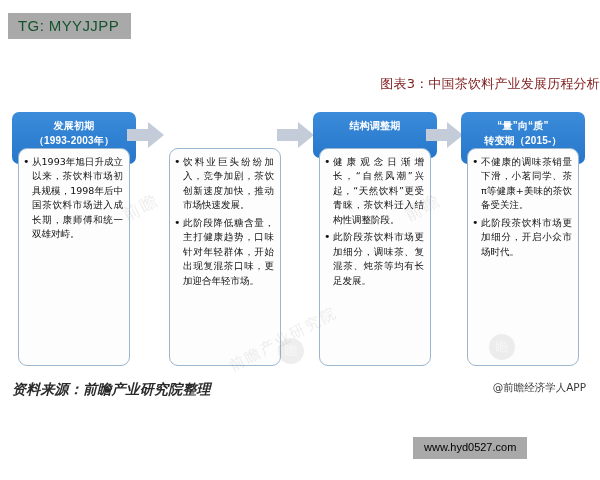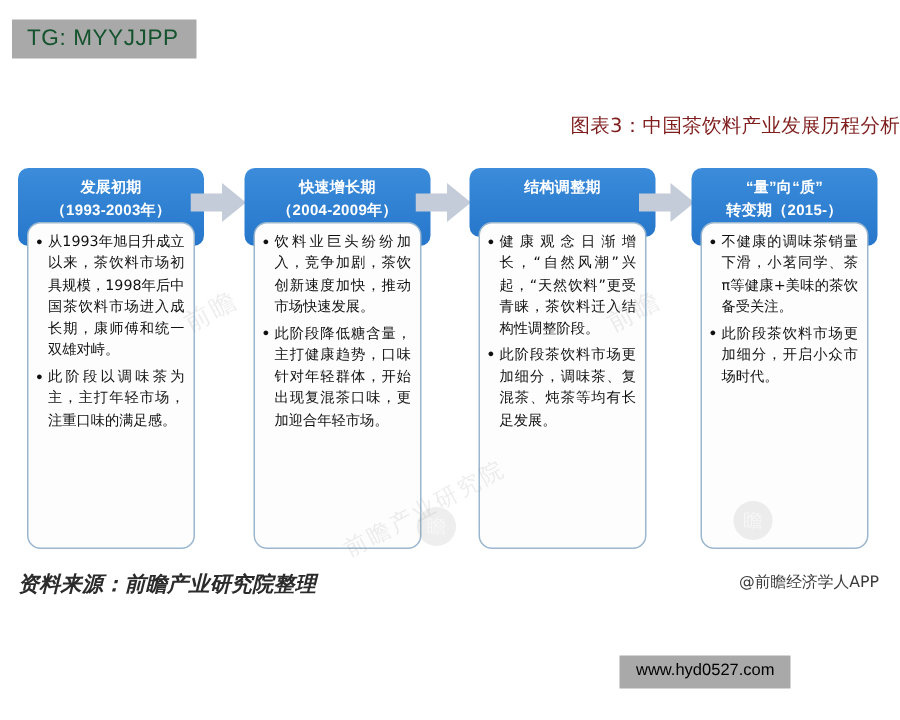--- a/index.html
+++ b/index.html
@@ -205,36 +205,31 @@
 <div class="flow">
 
   <div class="stage s0">
     <div class="stage-head">
       <span>发展初期</span>
       <span class="line2">（1993-2003年）</span>
     </div>
     <div class="stage-body">
       <ul class="bullets">
         <li>从1993年旭日升成立以来，茶饮料市场初具规模，1998年后中国茶饮料市场进入成长期，康师傅和统一双雄对峙。</li>
-        <li>此阶段以调味茶为主，主打年轻市场，注重口味的满足感。</li>
       </ul>
     </div>
   </div>
 
   <div class="arrow a0">
     <svg width="38" height="30" viewBox="0 0 38 30" xmlns="http://www.w3.org/2000/svg">
       <polygon points="0,9 21,9 21,2 37,15 21,28 21,21 0,21" fill="#c3ccd8"></polygon>
     </svg>
   </div>
 
   <div class="stage s1">
-    <div class="stage-head">
-      <span>快速增长期</span>
-      <span class="line2">（2004-2009年）</span>
-    </div>
     <div class="stage-body">
       <ul class="bullets">
         <li>饮料业巨头纷纷加入，竞争加剧，茶饮创新速度加快，推动市场快速发展。</li>
         <li>此阶段降低糖含量，主打健康趋势，口味针对年轻群体，开始出现复混茶口味，更加迎合年轻市场。</li>
       </ul>
     </div>
   </div>
 
   <div class="arrow a1">
     <svg width="38" height="30" viewBox="0 0 38 30" xmlns="http://www.w3.org/2000/svg">

